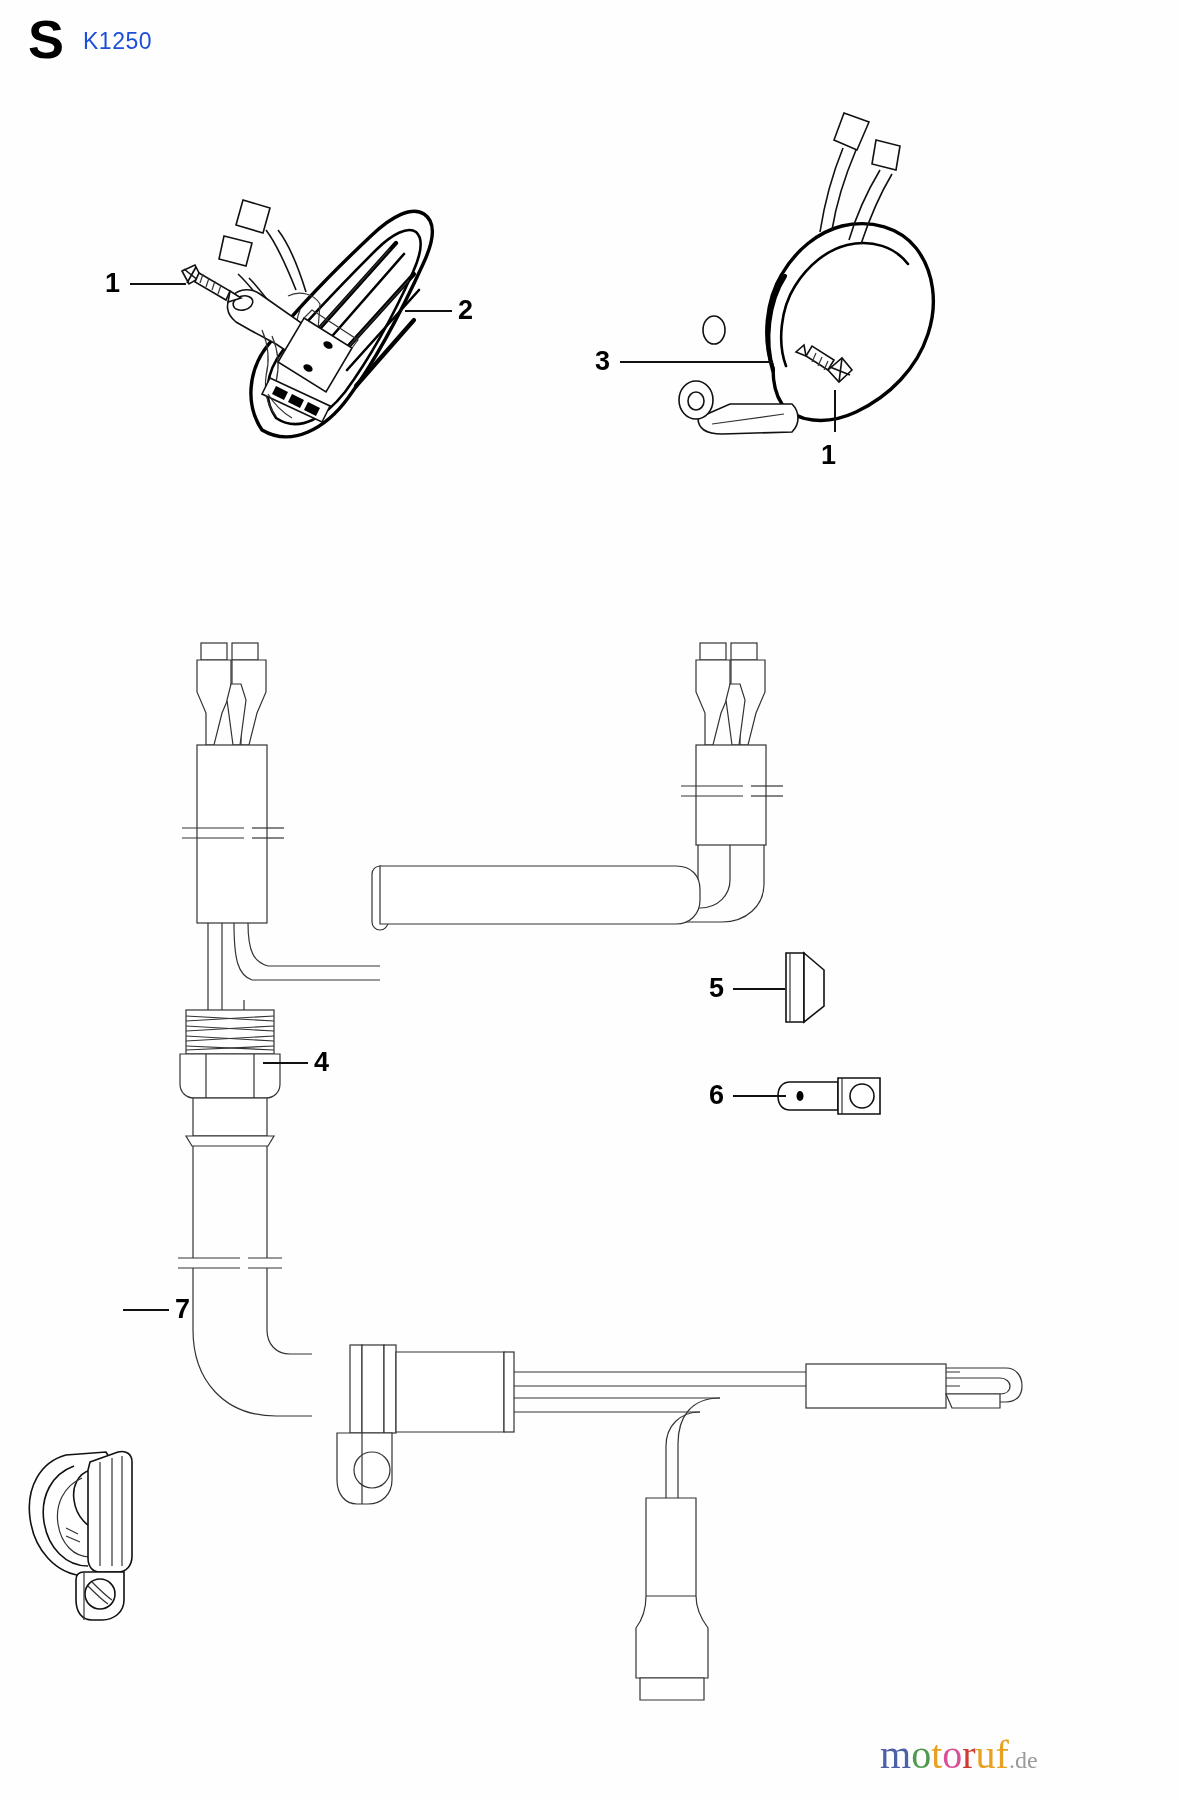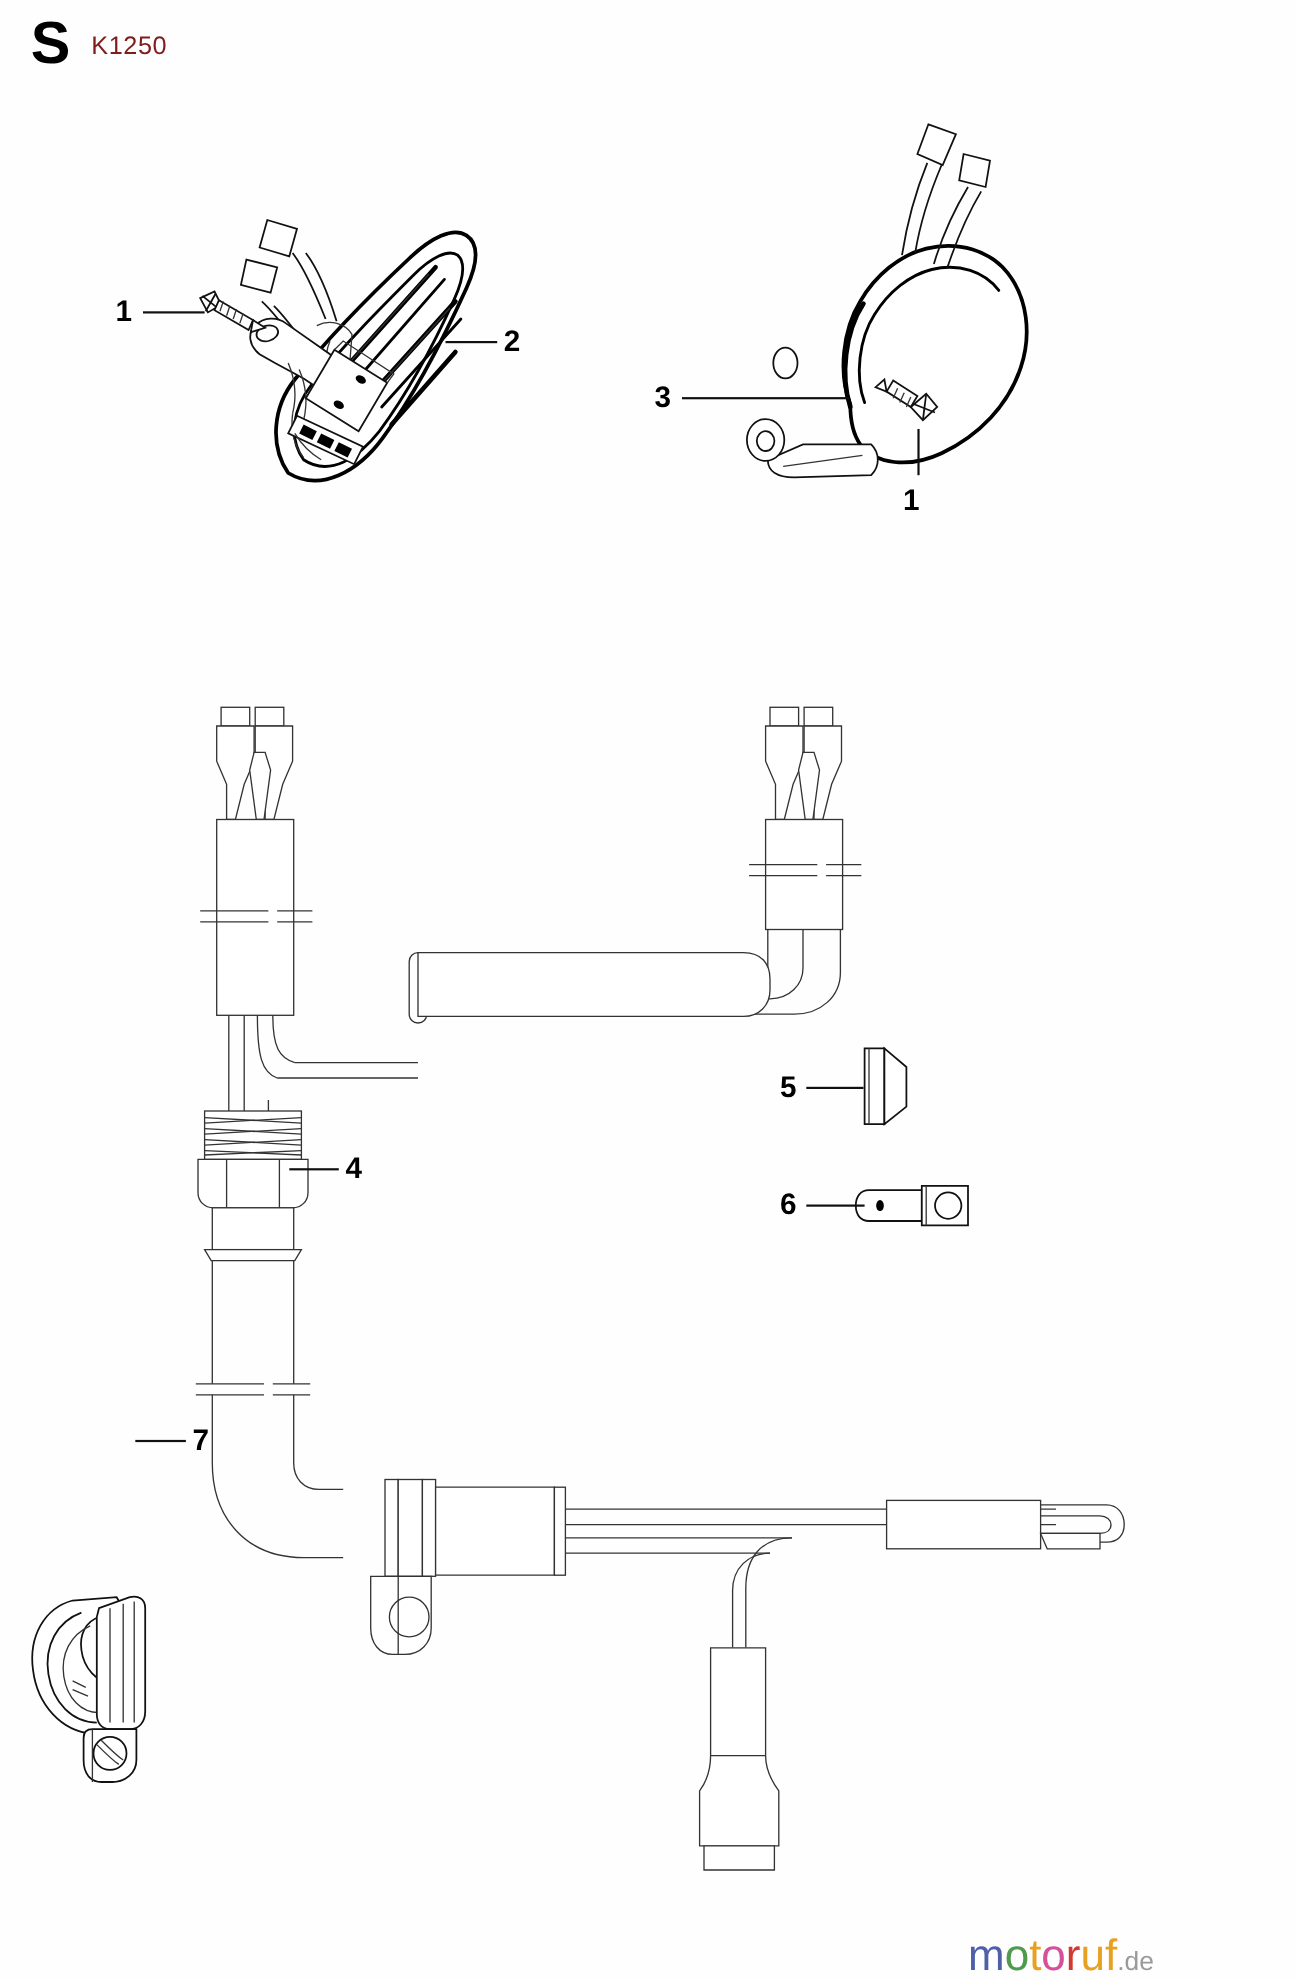--- a/index.html
+++ b/index.html
@@ -26,21 +26,21 @@
     font-weight: bold;
     line-height: 1;
     color: #000;
     font-family: "Liberation Sans", sans-serif;
   }
   #model-number {
     position: absolute;
     left: 83px;
     top: 28px;
     font-size: 23px;
-    color: #7f1d1d;
+    color: #1d4ed8;
     letter-spacing: 0.5px;
   }
   
   .callout {
     position: absolute;
     font-size: 27px;
     font-weight: bold;
     color: #000;
     line-height: 1;
   }
@@ -64,25 +64,24 @@
   #art .ln-med { fill: none; stroke: #000; stroke-width: 2.6; stroke-linejoin: round; stroke-linecap: round; }
   #art .fillw { fill: #ffffff; stroke: #111; stroke-width: 1.6; }
   #art .fillw-thin { fill: #ffffff; stroke: #333; stroke-width: 1.2; }
   #art .fillw-thick { fill: #ffffff; stroke: #000; stroke-width: 3.4; stroke-linejoin: round; }
   #art .blk { fill: #000; stroke: none; }
   
   #watermark {
     position: absolute;
     left: 880px;
     top: 1735px;
-    font-family: Liberation Sans, sans-serif;
+    font-family: Liberation Serif, serif;
     font-size: 40px;
     line-height: 1;
     white-space: nowrap;
-    margin-top: 23px;
   }
   #watermark span { display: inline-block; }
   #watermark .suffix {
     font-size: 24px;
     color: #9a9a9a;
   }
 </style>
 </head>
 <body>
 

